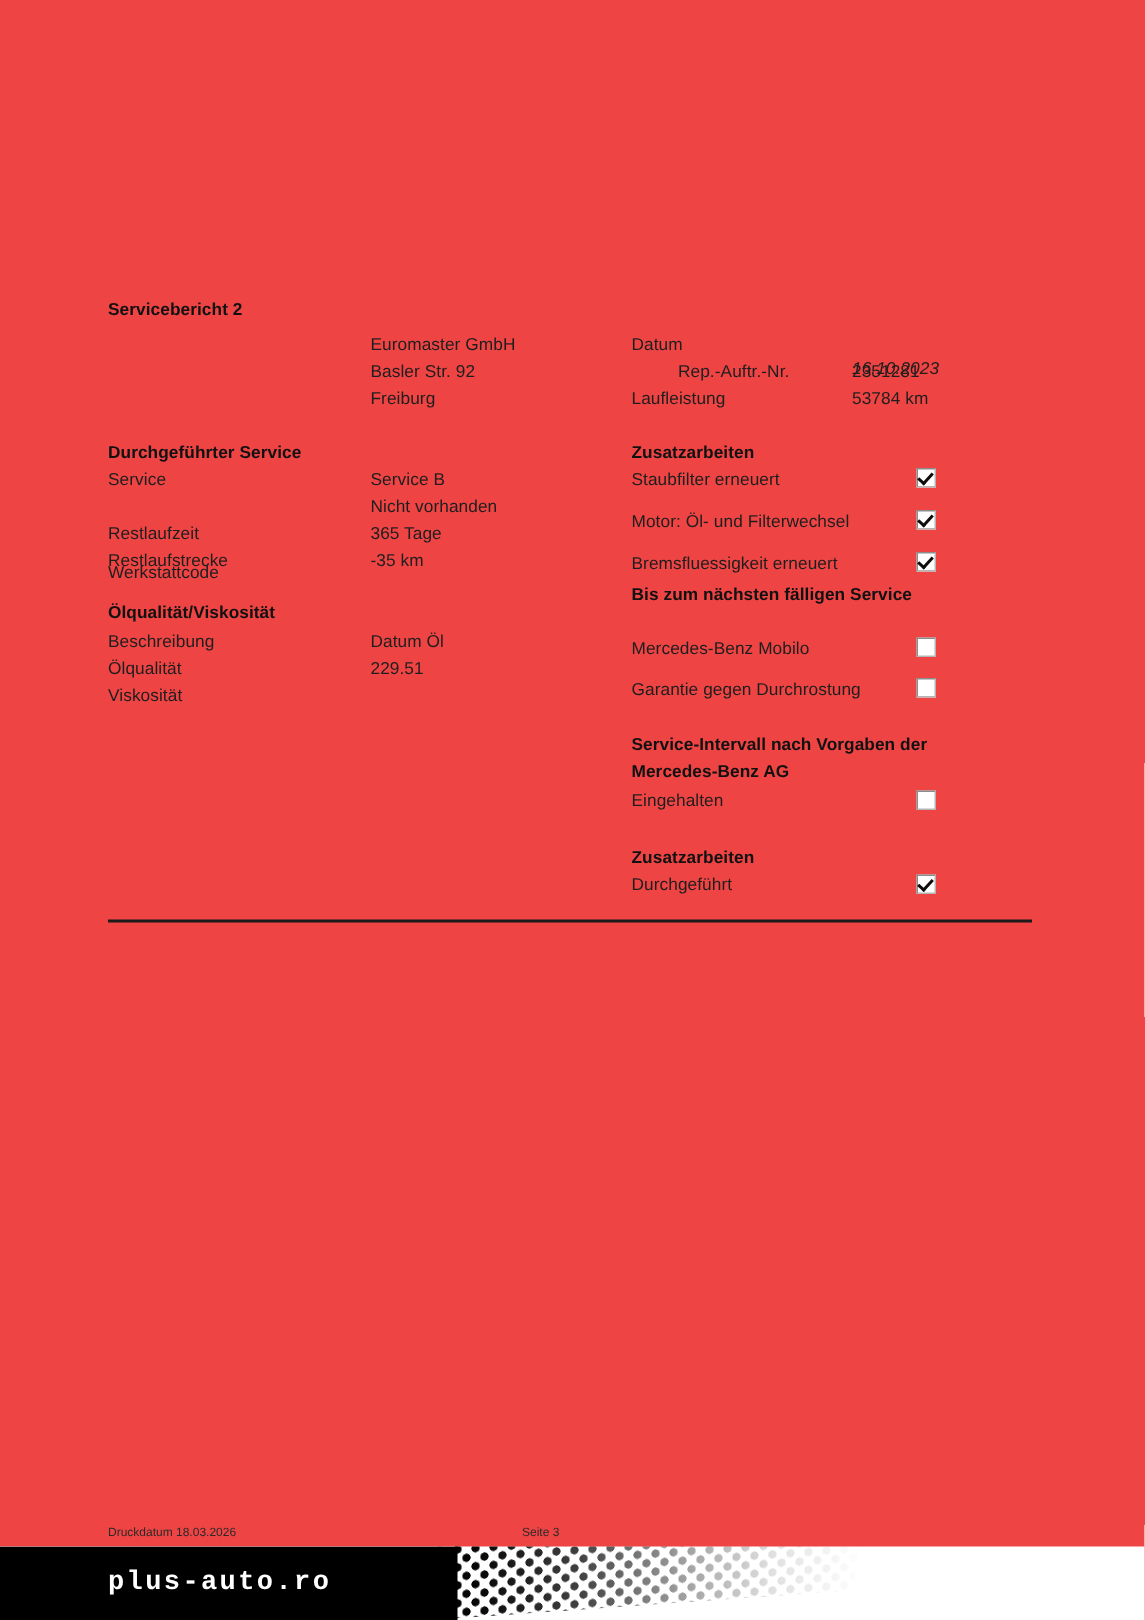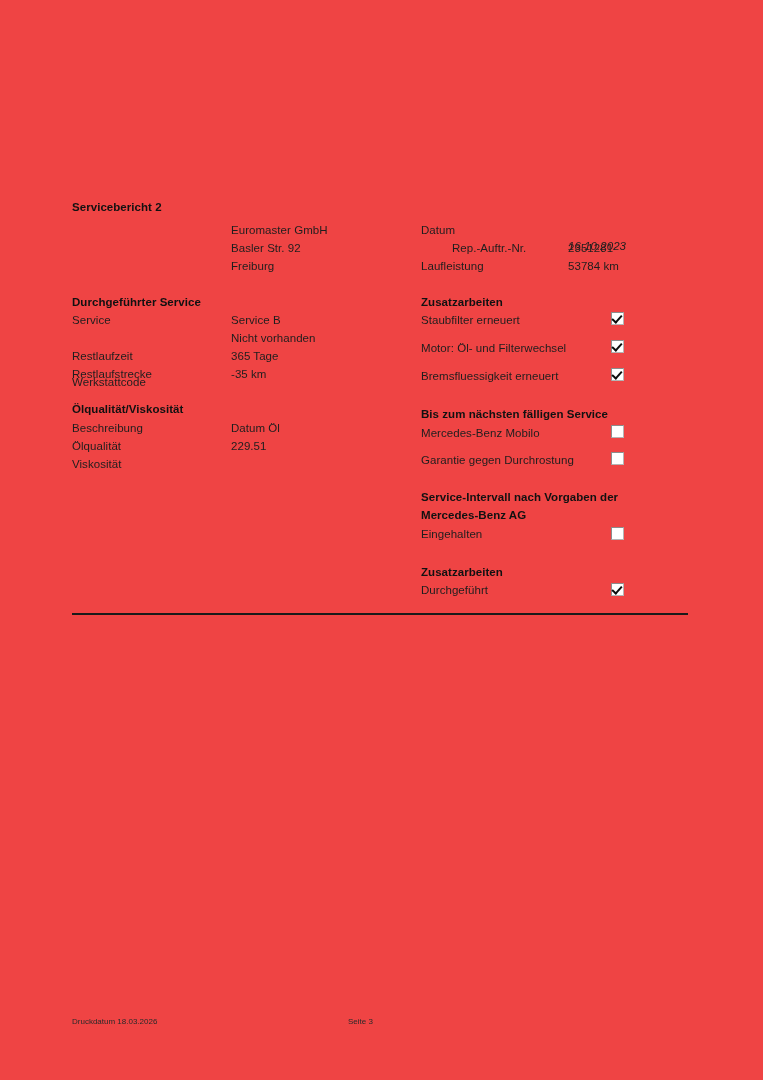--- a/index.html
+++ b/index.html
@@ -40,21 +40,21 @@
   
   #report-title {
     left: 72px;
     top: 200px;
     font-size: 11.5px;
     font-weight: bold;
   }
 
   
   .lcol-label { left: 72px; }
-  .lcol-value { left: 206px; padding-left: 25px; }
+  .lcol-value { left: 222px; padding-left: 25px; }
   .rcol-label { left: 421px; }
   .rcol-value { left: 568px; }
 
   
   .cbox {
     position: absolute;
     width: 13px;
     height: 13px;
     box-sizing: border-box;
     border: 1px solid #9a9a9a;
@@ -197,21 +197,21 @@
 
   <div class="t rcol-label" style="top:313px;">Staubfilter erneuert</div>
   <div class="cbox checked" style="top:312px;"></div>
 
   <div class="t rcol-label" style="top:341px;">Motor: Öl- und Filterwechsel</div>
   <div class="cbox checked" style="top:340px;"></div>
 
   <div class="t rcol-label" style="top:369px;">Bremsfluessigkeit erneuert</div>
   <div class="cbox checked" style="top:368px;"></div>
 
-  <div class="t bold rcol-label" style="top:407px;">Bis zum nächsten fälligen Service</div>
+  <div class="t bold rcol-label" style="top:390px;">Bis zum nächsten fälligen Service</div>
 
   <div class="t rcol-label" style="top:426px;">Mercedes-Benz Mobilo</div>
   <div class="cbox" style="top:425px;"></div>
 
   <div class="t rcol-label" style="top:453px;">Garantie gegen Durchrostung</div>
   <div class="cbox" style="top:452px;"></div>
 
   <div class="t bold rcol-label" style="top:490px;">Service-Intervall nach Vorgaben der</div>
   <div class="t bold rcol-label" style="top:508px;">Mercedes-Benz AG</div>
 
@@ -221,14 +221,19 @@
   <div class="t bold rcol-label" style="top:565px;">Zusatzarbeiten</div>
 
   <div class="t rcol-label" style="top:583px;">Durchgeführt</div>
   <div class="cbox checked" style="top:583px;"></div>
 
   <div id="section-divider"></div>
 
   <div class="footer-text" id="print-date">Druckdatum 18.03.2026</div>
   <div class="footer-text" id="page-number">Seite 3</div>
 
+  <div id="watermark-bar">
+    <div id="watermark-solid"></div>
+    <div id="watermark-halftone"></div>
+    <div id="watermark-text">plus-auto.ro</div>
+  </div>
 
 </div>
 
 </body></html>

